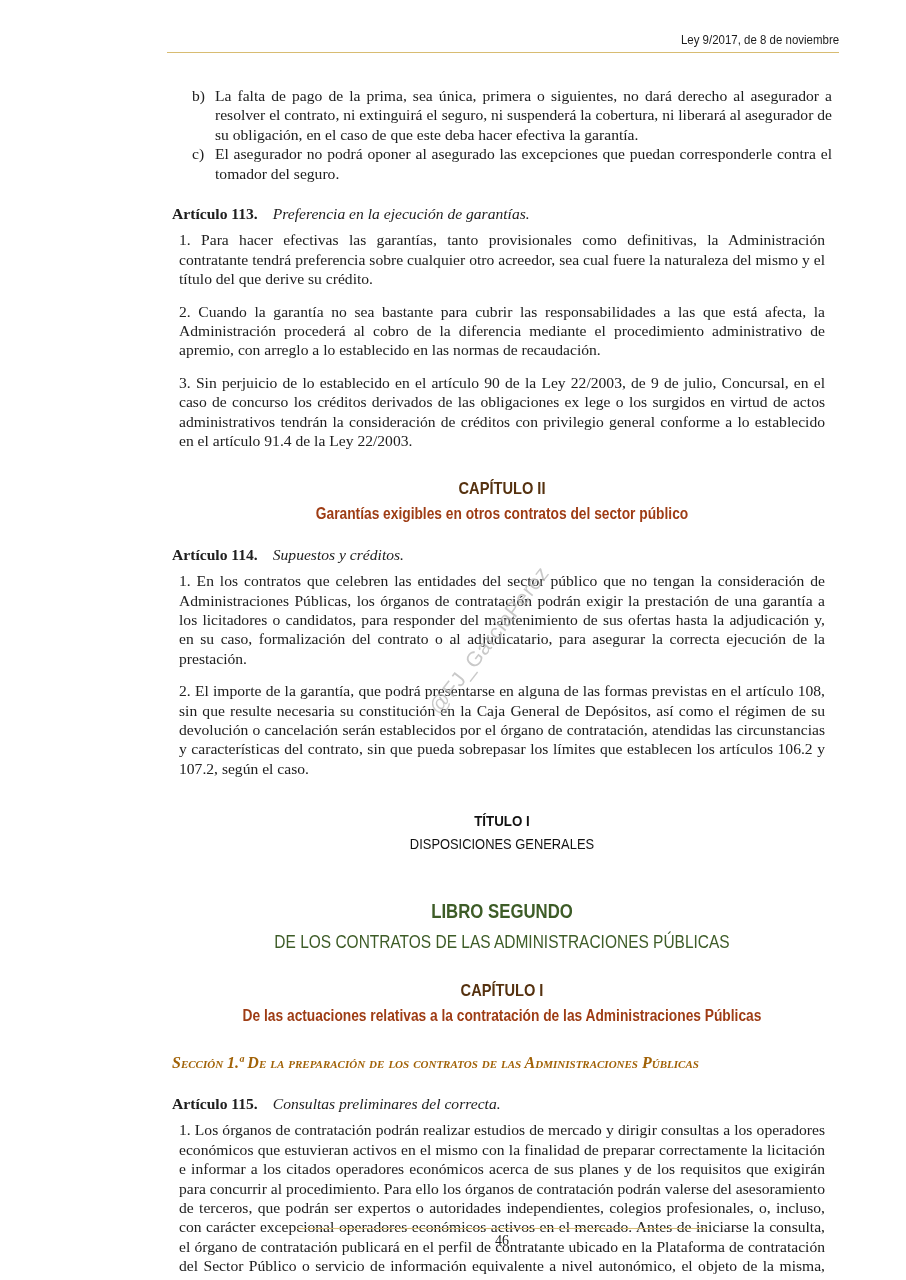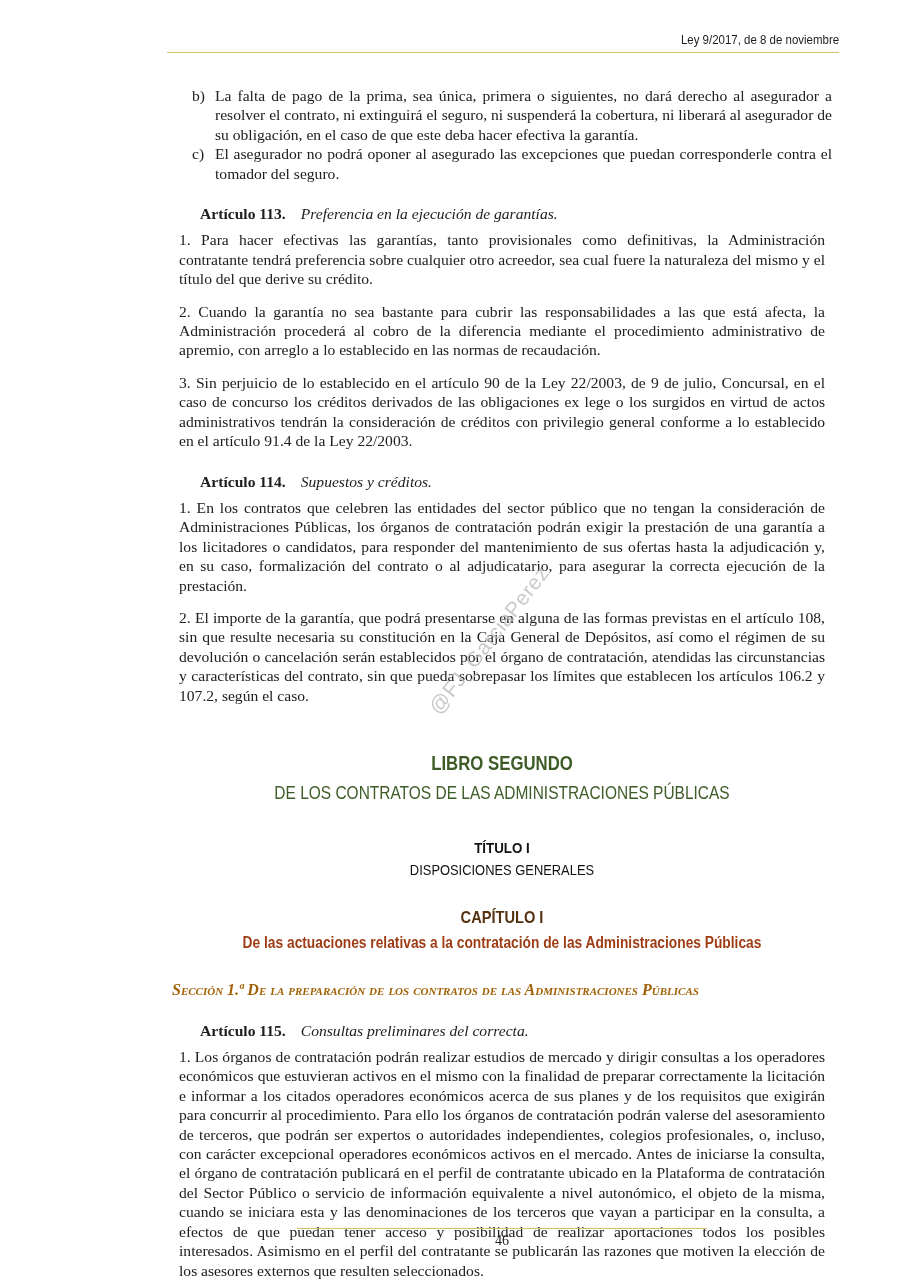--- a/index.html
+++ b/index.html
@@ -31,21 +31,21 @@
     text-align:justify;
   }
   p{margin:7px;}
   .para{margin-top:13px;}
   
   .hlist{margin-top:8px;}
   .hitem{position:relative;padding-left:43px;}
   .hitem .hlabel{position:absolute;left:20px;top:0;}
   
   .art-heading{margin-top:21px;margin-bottom:5px;text-align:left;}
-  .art-num{font-weight:bold;margin-left:28px;}
+  .art-num{font-weight:bold;}
   .art-title{font-style:italic;margin-left:15px;}
   
   .cblock{text-align:center;}
   .cond{
     display:block;
     font-family:"Liberation Sans", sans-serif;
     transform:scaleX(.86);
     transform-origin:50% 50%;
     line-height:1.25;
     text-align:center;
@@ -113,35 +113,39 @@
       </div>
     </div>
 
     <div class="art-heading">
       <span class="art-num">Artículo 113.</span><span class="art-title">Preferencia en la ejecución de garantías.</span>
     </div>
     <p>1. Para hacer efectivas las garantías, tanto provisionales como definitivas, la Administración contratante tendrá preferencia sobre cualquier otro acreedor, sea cual fuere la naturaleza del mismo y el título del que derive su crédito.</p>
     <p class="para">2. Cuando la garantía no sea bastante para cubrir las responsabilidades a las que está afecta, la Administración procederá al cobro de la diferencia mediante el procedimiento administrativo de apremio, con arreglo a lo establecido en las normas de recaudación.</p>
     <p class="para">3. Sin perjuicio de lo establecido en el artículo 90 de la Ley 22/2003, de 9 de julio, Concursal, en el caso de concurso los créditos derivados de las obligaciones ex lege o los surgidos en virtud de actos administrativos tendrán la consideración de créditos con privilegio general conforme a lo establecido en el artículo 91.4 de la Ley 22/2003.</p>
 
+    <div class="cblock cap-block">
+      <span class="cond cap-kicker">CAPÍTULO II</span>
+      <span class="cond cap-title">Garantías exigibles en otros contratos del sector público</span>
+    </div>
 
     <div class="art-heading">
       <span class="art-num">Artículo 114.</span><span class="art-title">Supuestos y créditos.</span>
     </div>
     <p>1. En los contratos que celebren las entidades del sector público que no tengan la consideración de Administraciones Públicas, los órganos de contratación podrán exigir la prestación de una garantía a los licitadores o candidatos, para responder del mantenimiento de sus ofertas hasta la adjudicación y, en su caso, formalización del contrato o al adjudicatario, para asegurar la correcta ejecución de la prestación.</p>
     <p class="para">2. El importe de la garantía, que podrá presentarse en alguna de las formas previstas en el artículo 108, sin que resulte necesaria su constitución en la Caja General de Depósitos, así como el régimen de su devolución o cancelación serán establecidos por el órgano de contratación, atendidas las circunstancias y características del contrato, sin que pueda sobrepasar los límites que establecen los artículos 106.2 y 107.2, según el caso.</p>
 
+    <div class="cblock titulo-block">
+      <span class="cond titulo-kicker">TÍTULO I</span>
+      <span class="cond titulo-title">DISPOSICIONES GENERALES</span>
+    </div>
+
     <div class="cblock libro-block">
       <span class="cond libro-kicker">LIBRO SEGUNDO</span>
       <span class="cond libro-title">DE LOS CONTRATOS DE LAS ADMINISTRACIONES PÚBLICAS</span>
-    </div>
-
-    <div class="cblock titulo-block">
-      <span class="cond titulo-kicker">TÍTULO I</span>
-      <span class="cond titulo-title">DISPOSICIONES GENERALES</span>
     </div>
 
     <div class="cblock cap-block">
       <span class="cond cap-kicker">CAPÍTULO I</span>
       <span class="cond cap-title">De las actuaciones relativas a la contratación de las Administraciones Públicas</span>
     </div>
 
     <div class="section-heading">
       <span>Sección 1.ª</span>
       <span>De la preparación de los contratos de las Administraciones Públicas</span>

